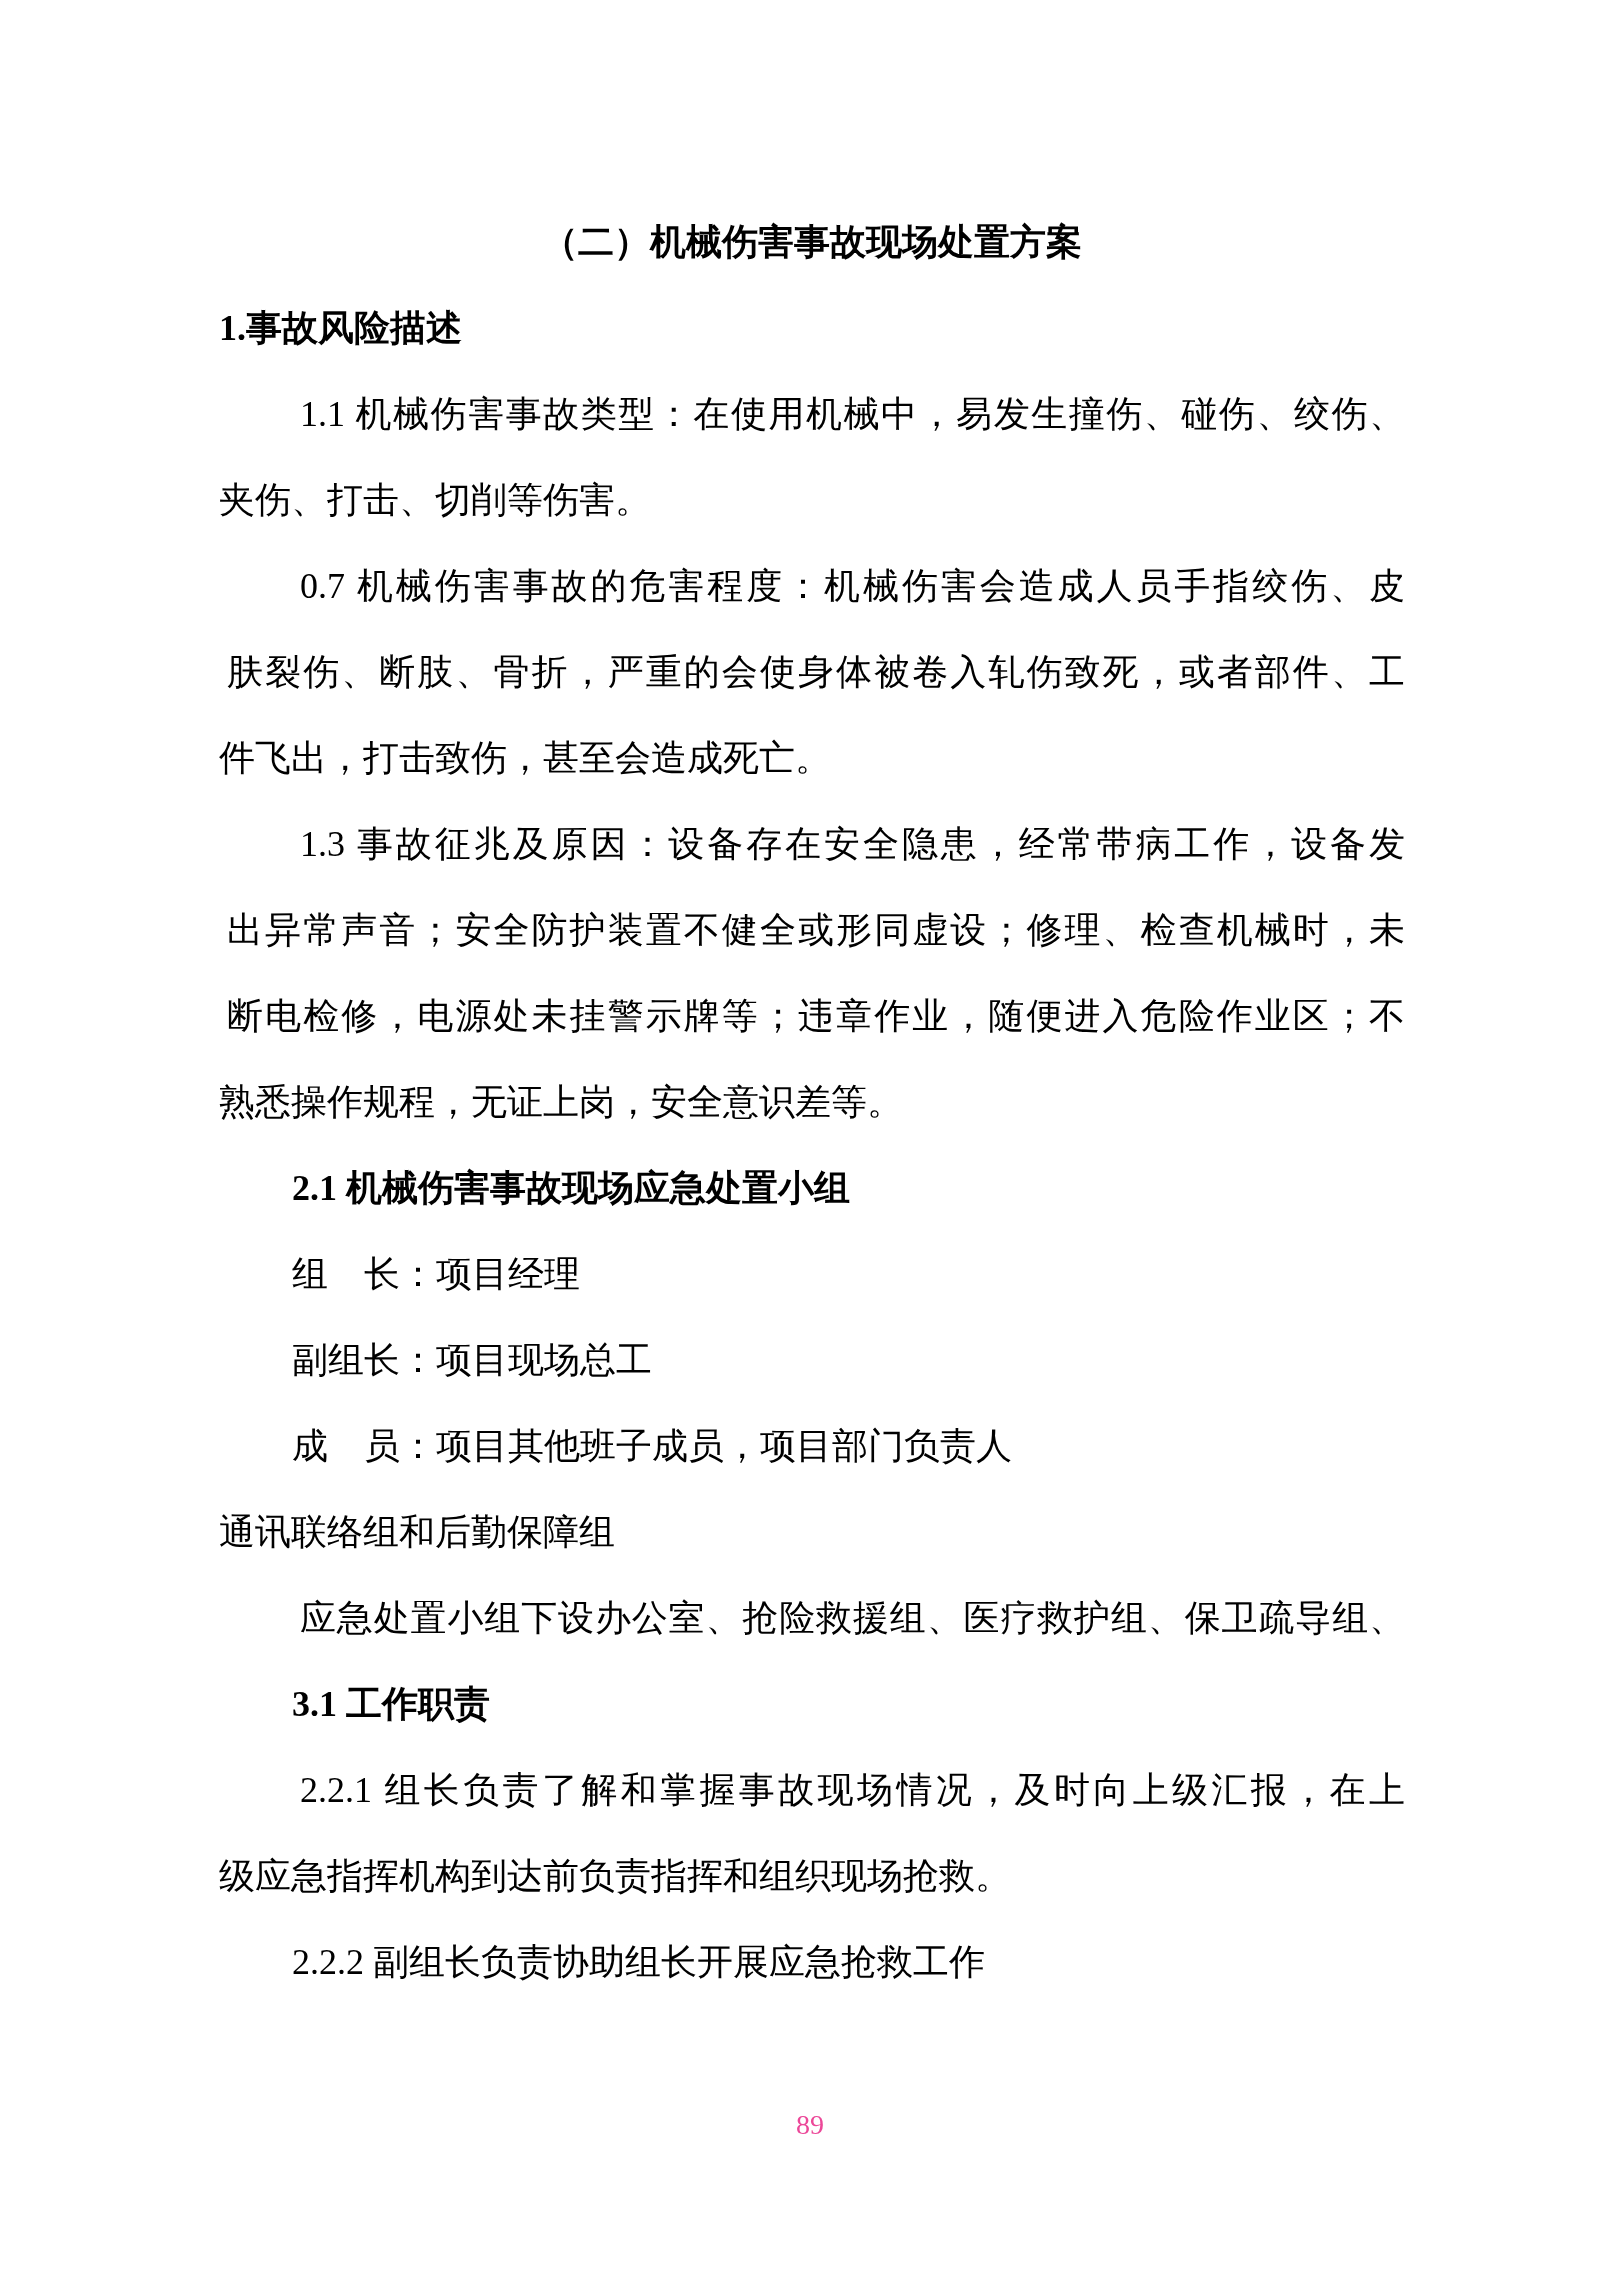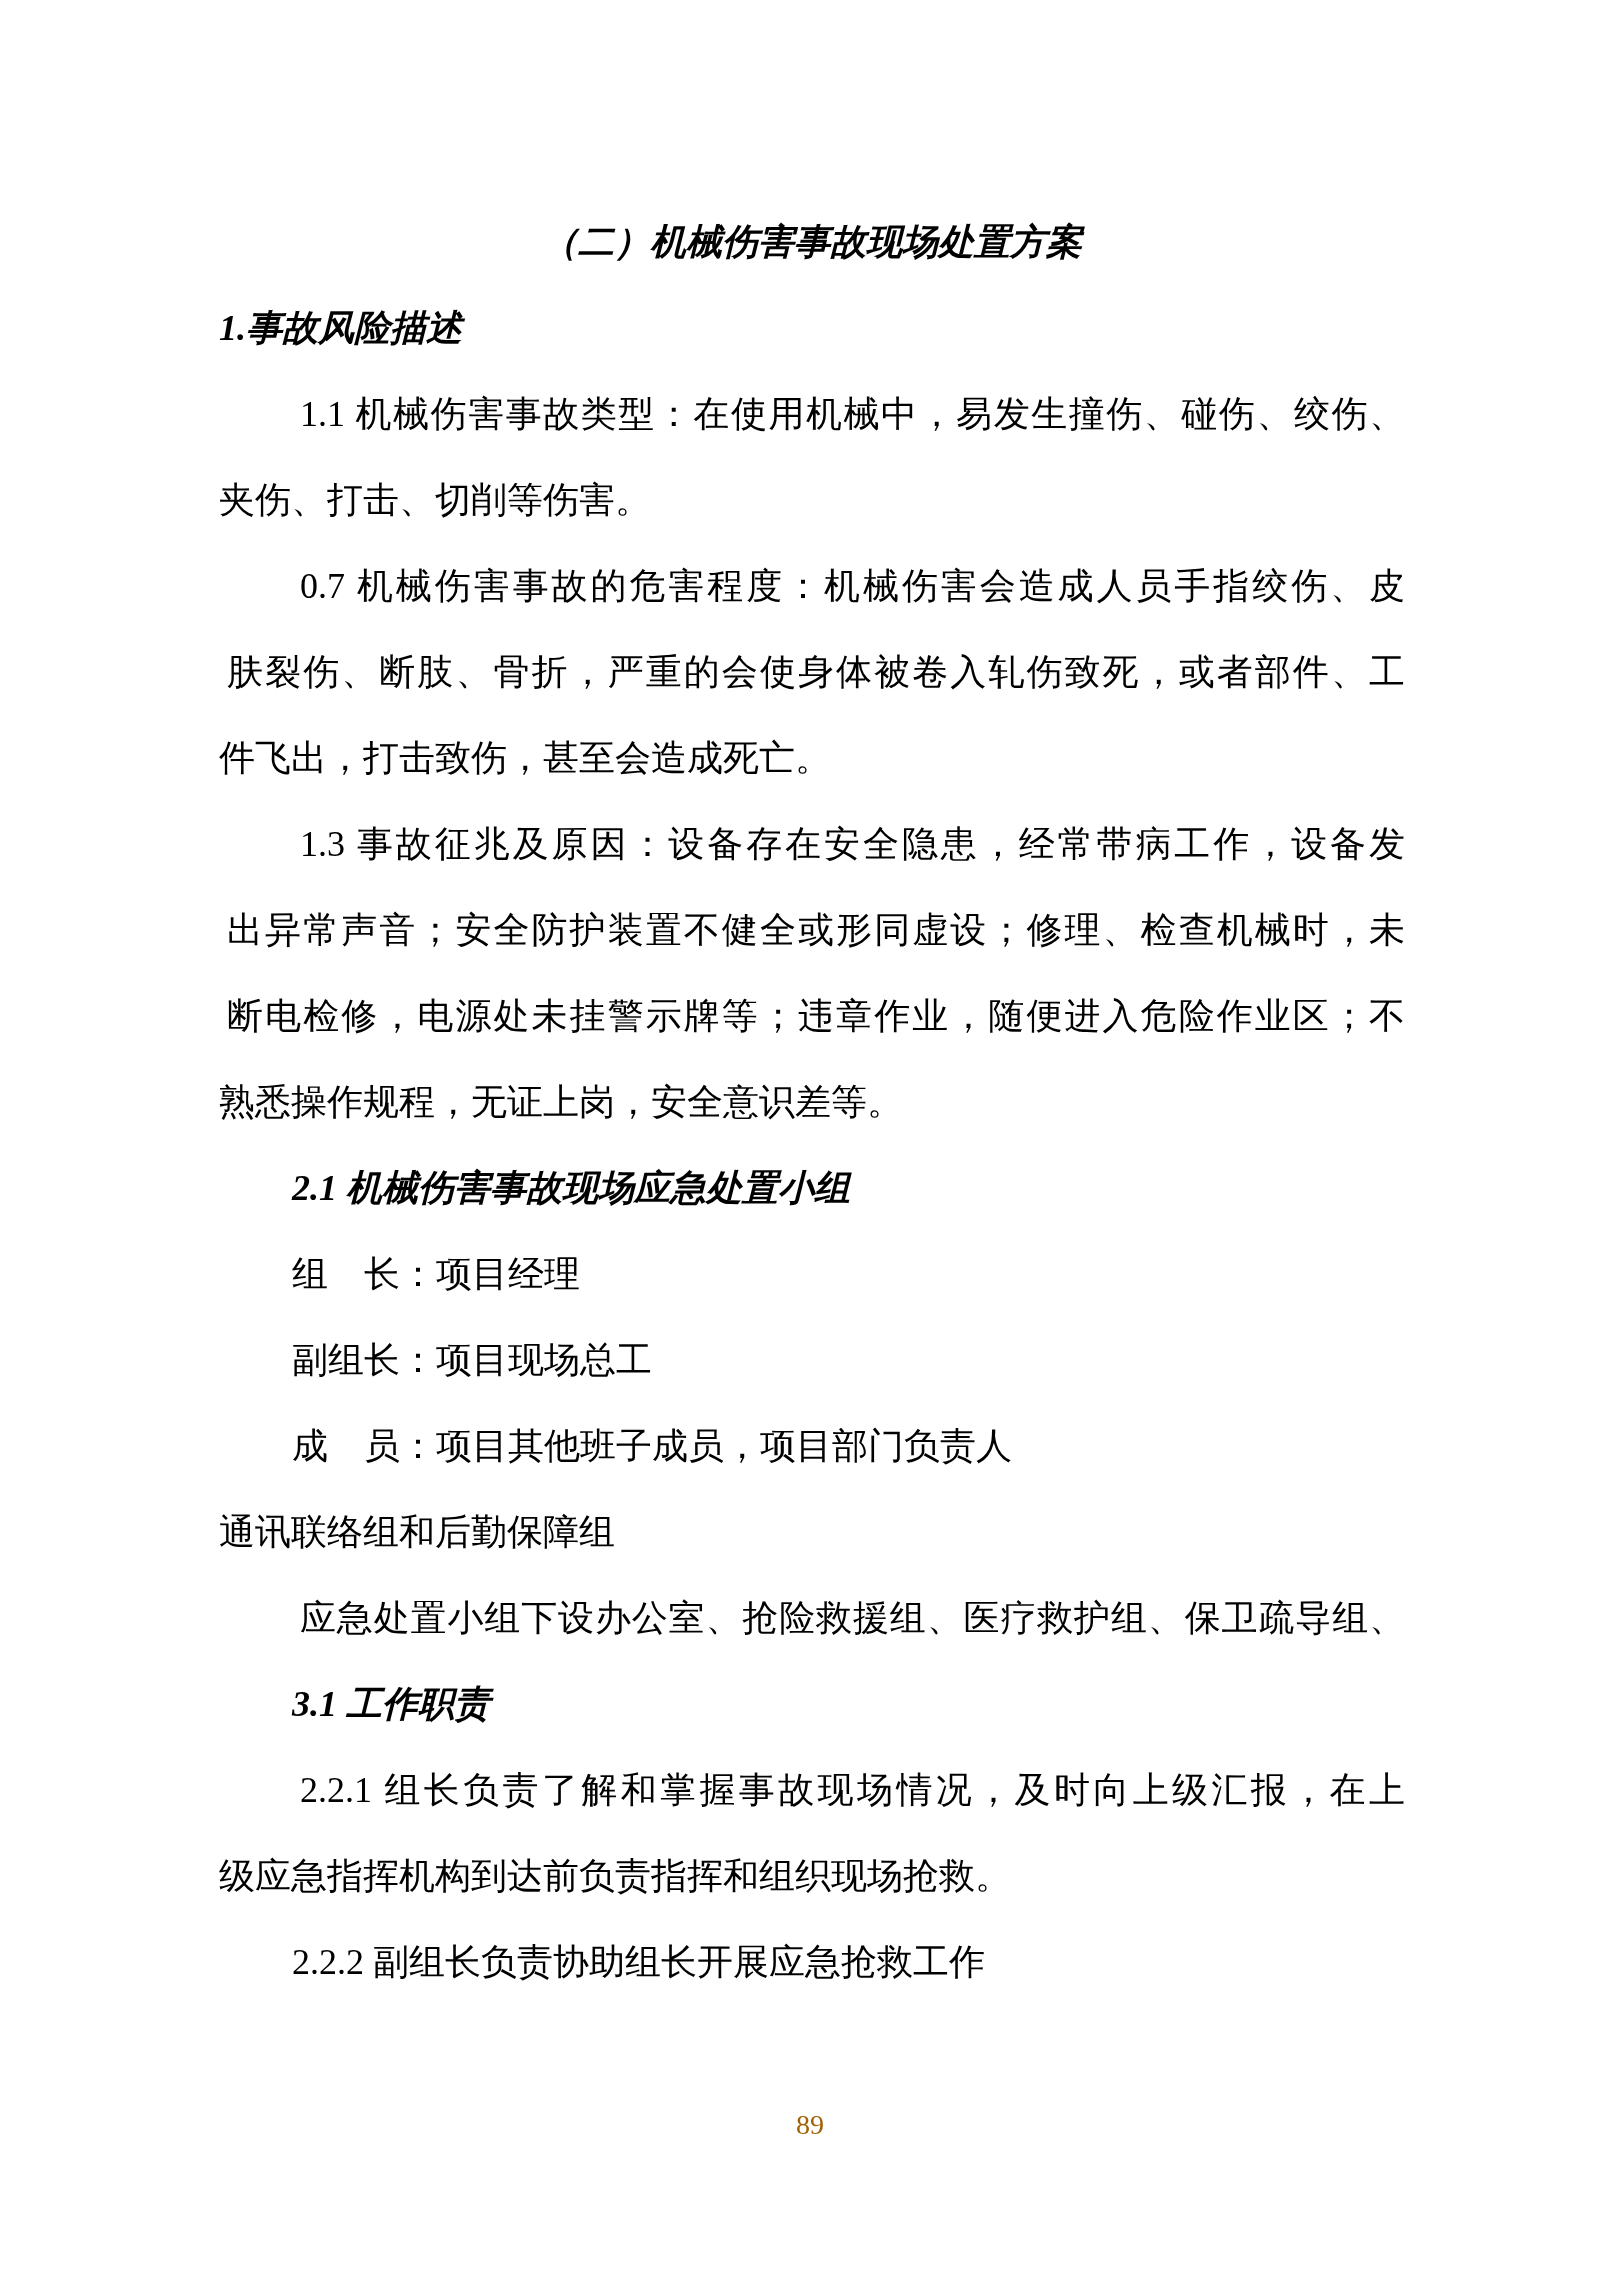--- a/index.html
+++ b/index.html
@@ -36,31 +36,30 @@
   }
   .line.indent {
     text-indent: 73px;
   }
   .line.center {
     text-align: center;
     text-align-last: center;
   }
   .line.bold {
     font-weight: 700;
-    font-style: italic;
   }
   .pager {
     position: absolute;
     left: 0;
     right: 0;
     top: 2107px;
     text-align: center;
     font-size: 28px;
     line-height: 35px;
-    color: #a16207;
+    color: #ec4899;
   }
 </style>
 </head>
 <body>
 
 <div class="page">
   <div class="content">
       <div class="line center bold">（二）机械伤害事故现场处置方案</div>
       <div class="line bold">1.事故风险描述</div>
       <div class="line indent stretch">1.1 机械伤害事故类型：在使用机械中，易发生撞伤、碰伤、绞伤、</div>

